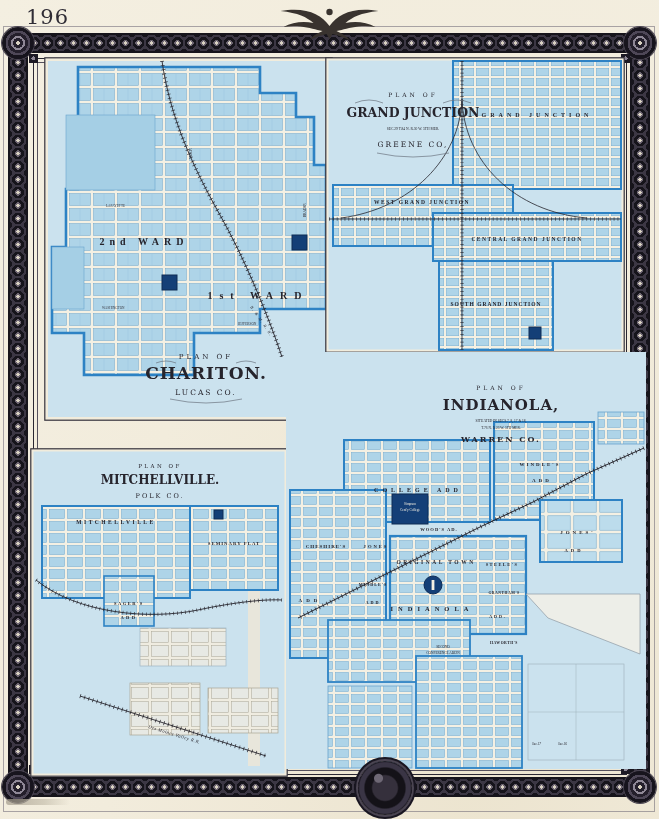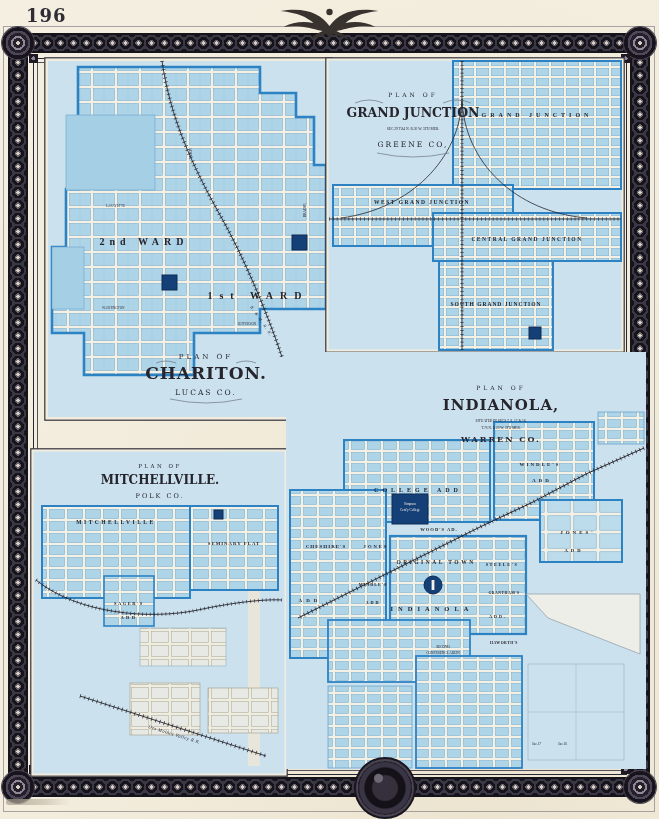--- a/index.html
+++ b/index.html
@@ -18,21 +18,21 @@
   .rosette{position:absolute;width:32px;height:32px;border-radius:50%;
         background:radial-gradient(circle,#d8d1c1 0 2px,#241f2b 2px 5px,#8f8896 5px 7px,#241f2b 7px 10px,#4e4757 10px 12.5px,#17141d 12.5px 16px);
         box-shadow:0 0 0 1px #4b4552;}
   .r-tl{left:2px;top:27px;} .r-tr{left:624px;top:27px;}
   .r-bl{left:2px;top:771px;} .r-br{left:624px;top:771px;}
   .inner-frame{position:absolute;left:33px;top:58px;width:592px;height:715px;border:1.5px solid #2a2732;}
   .inner-frame2{position:absolute;left:37px;top:62px;width:584px;height:707px;border:0.5px solid #55505c;}
   .knob{position:absolute;width:9px;height:9px;background:radial-gradient(circle,#8f8896 0 2px,#1d1a24 2px 5px);}
   .k-tl{left:29px;top:54px;} .k-tr{left:621px;top:54px;}
   .k-bl{left:29px;top:765px;} .k-br{left:621px;top:765px;}
-  .page-number{position:absolute;left:26px;top:5px;font-size:18px;font-weight:bold;letter-spacing:1px;color:#2f2c35;font-family:"DejaVu Serif",serif;}
+  .page-number{position:absolute;left:26px;top:5px;font-size:21px;font-weight:normal;letter-spacing:1px;color:#2f2c35;font-family:"DejaVu Serif",serif;}
   .eagle{position:absolute;left:272px;top:0px;}
   .medallion{position:absolute;left:358px;top:761px;width:54px;height:54px;border-radius:50%;
         background:radial-gradient(circle at 38% 32%,#6e6875 0 4px,rgba(0,0,0,0) 5px),
                    radial-gradient(circle,#35303c 0 32%,#141218 36% 52%,#3a3545 56% 66%,#18151e 70% 100%);
         box-shadow:0 0 0 2px #4b4552, 0 0 0 4px #191621;}
   .smudge{position:absolute;left:6px;top:799px;width:64px;height:6px;
         background:linear-gradient(90deg,#a29a8a,#c7c0ae 60%,rgba(199,192,174,0));border-radius:3px;opacity:.7;}
   .map-panel{position:absolute;}
   svg text{fill:#26242c;font-family:"Liberation Serif",serif;}
   .t-tiny{font-size:3.4px;fill:#3a3a42;}

